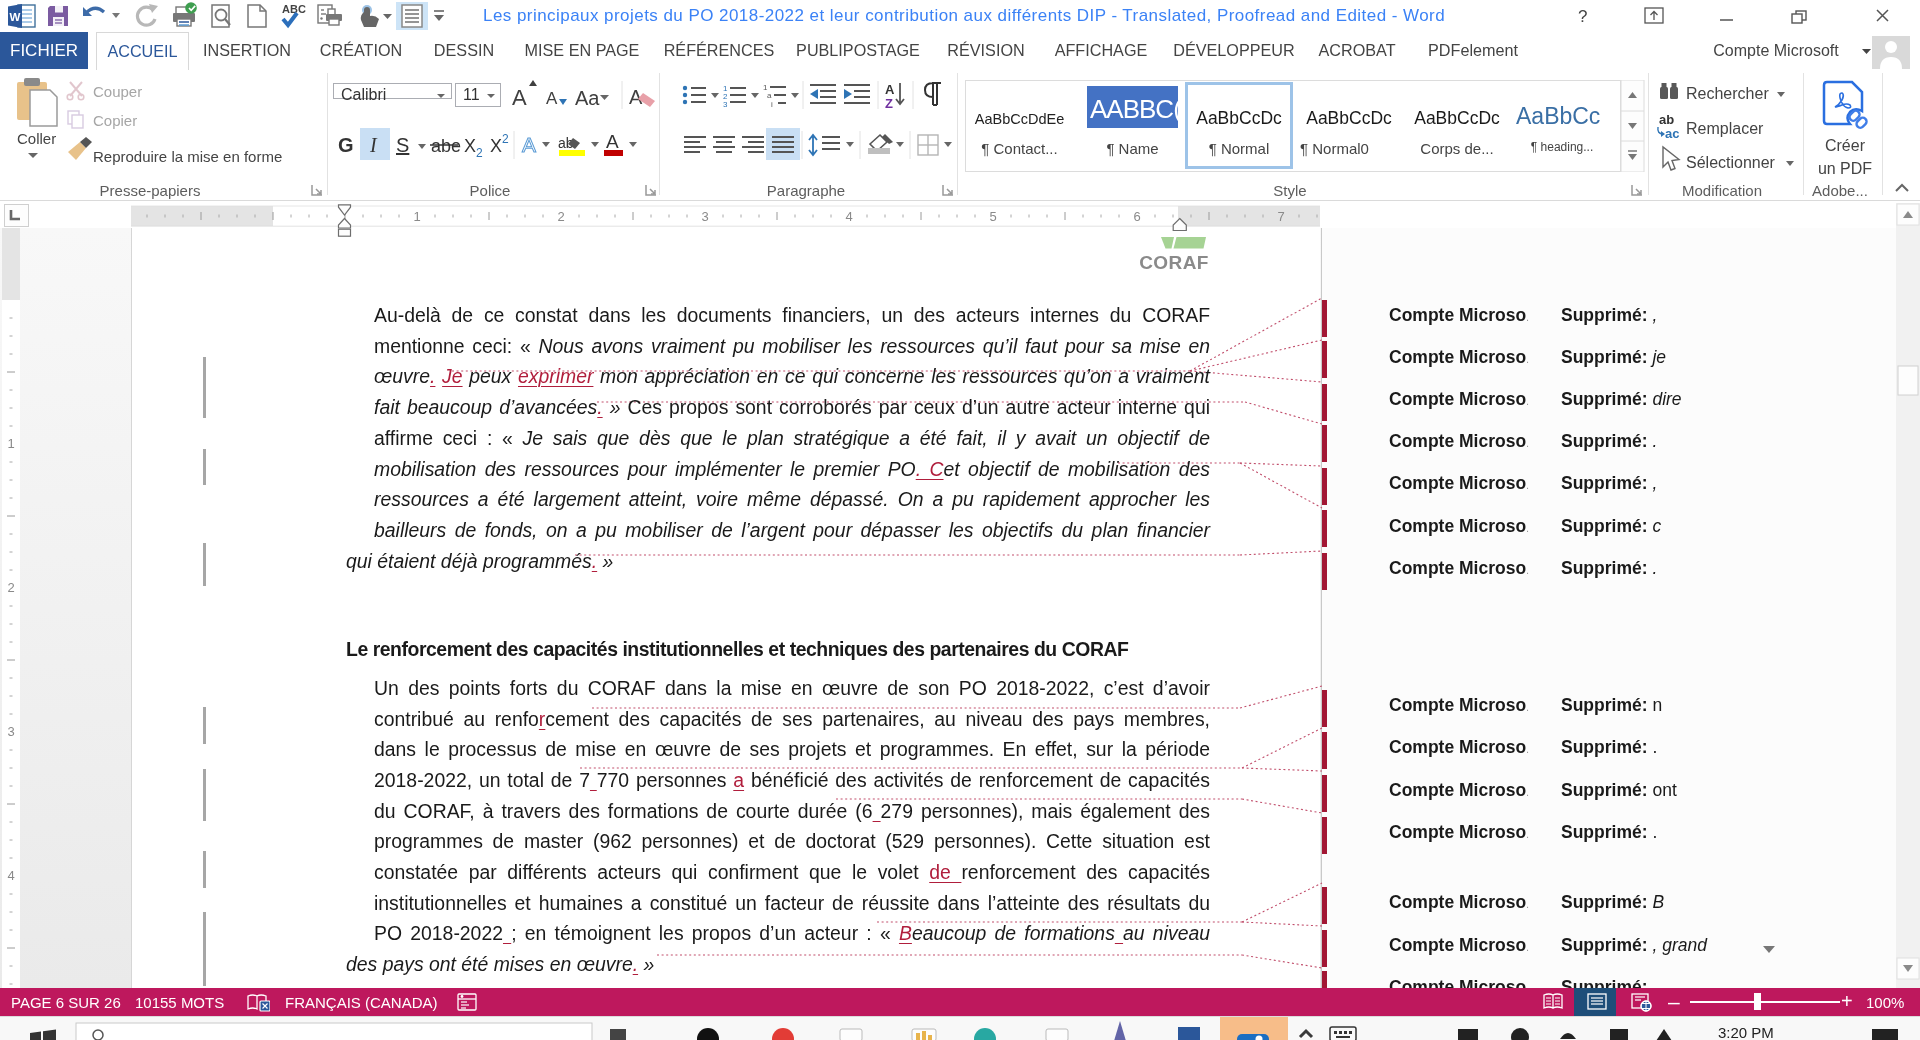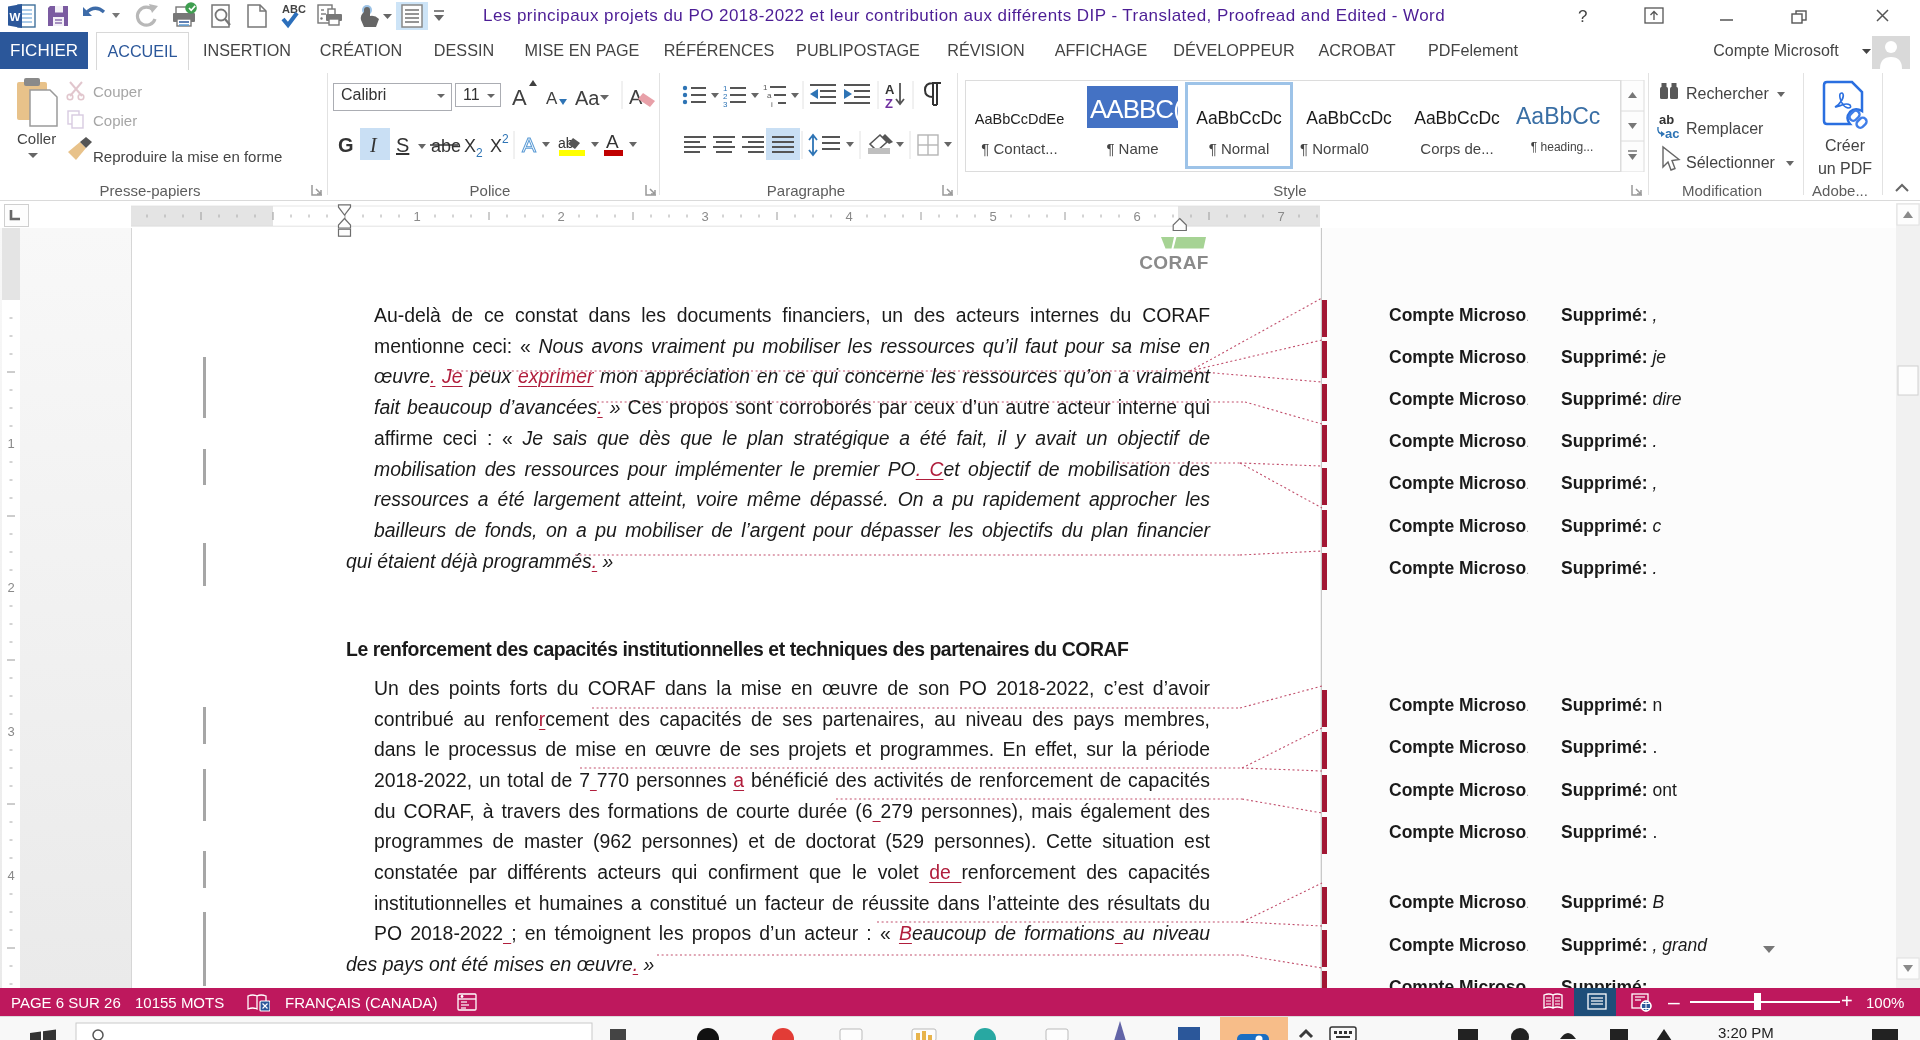--- a/index.html
+++ b/index.html
@@ -2,21 +2,21 @@
 <html><head>
 <meta charset="utf-8">
 <style>
 * { margin:0; padding:0; box-sizing:border-box; }
 html,body { width:1920px; height:1040px; overflow:hidden; font-family:"Liberation Sans", sans-serif; background:#fff; }
 #app { position:relative; width:1920px; height:1040px; }
 .abs { position:absolute; }
 
 
 #titlebar { position:absolute; left:0; top:0; width:1920px; height:32px; background:#fff; }
-#title-text { position:absolute; left:483px; top:6px; font-size:17px; color:#4c1d95; white-space:nowrap; letter-spacing:0.45px; }
+#title-text { position:absolute; left:483px; top:6px; font-size:17px; color:#3b82f6; white-space:nowrap; letter-spacing:0.45px; }
 
 
 #tabrow { position:absolute; left:0; top:32px; width:1920px; height:37px; background:#fff; }
 #fichier { position:absolute; left:0; top:0; width:88px; height:37px; background:#2b579a; color:#fff; font-size:17px; text-align:center; line-height:37px; }
 .tab { position:absolute; top:0; height:37px; line-height:37px; font-size:16.2px; color:#444; text-align:center; white-space:nowrap; }
 #tab-accueil { background:#fff; border:1px solid #d8d8d8; border-bottom:none; color:#2b579a; height:38px; z-index:2; }
 
 
 #ribbon { position:absolute; left:0; top:69px; width:1920px; height:132px; background:#fff; border-bottom:1px solid #dadada; }
 .gsep { position:absolute; top:4px; width:1px; height:122px; background:#e2e2e2; }
@@ -190,21 +190,21 @@
       <path d="M 80 80 l 6 -5 l 6 5 l -6 6 z" fill="#555" transform="translate(0,-7)"></path>
     </svg>
     <div class="abs rtext greyed" style="left:93px;top:14px">Couper</div>
     <div class="abs rtext greyed" style="left:93px;top:43px">Copier</div>
     <div class="abs rtext" style="left:93px;top:79px">Reproduire la mise en forme</div>
     <svg class="launcher" style="left:310px" viewBox="0 0 14 14">
         <path d="M 2 2 L 2 12 L 12 12" fill="none" stroke="#999" stroke-width="1.5"></path>
         <path d="M 6 6 L 11 11 M 11 7 L 11 11 L 7 11" fill="none" stroke="#999" stroke-width="1.5"></path>
       </svg>
 
-    <div class="abs" style="left:333px;top:14px;width:119px;height:28px;border:1px solid #abadb3;background:#fff;font-size:16px;color:#333;line-height:22px;padding-left:7px">Calibri<span class="dropdown-arrow" style="position:absolute;right:6px;top:10px;border-top-color:#666"></span></div>
+    <div class="abs" style="left:333px;top:14px;width:119px;height:16px;border:1px solid #abadb3;background:#fff;font-size:16px;color:#333;line-height:22px;padding-left:7px">Calibri<span class="dropdown-arrow" style="position:absolute;right:6px;top:10px;border-top-color:#666"></span></div>
     <div class="abs" style="left:455px;top:14px;width:46px;height:24px;border:1px solid #abadb3;background:#fff;font-size:16px;color:#333;line-height:22px;padding-left:7px">11<span class="dropdown-arrow" style="position:absolute;right:5px;top:10px;border-top-color:#666"></span></div>
     <svg class="abs" style="left:505px;top:8px" width="160" height="36" viewBox="0 0 160 36">
       <text x="7" y="28" font-size="22" fill="#404040" font-family="Liberation Sans">A</text>
       <path d="M 24 9 l 8 0 l -4 -6 z" fill="#404040"></path>
       <text x="41" y="27" font-size="17" fill="#404040" font-family="Liberation Sans">A</text>
       <path d="M 54 22 l 8 0 l -4 6 z" fill="#2e74b5"></path>
       <text x="70" y="28" font-size="20" fill="#404040" font-family="Liberation Sans">Aa</text>
       <path d="M 95 18 l 9 0 l -4.5 5 z" fill="#666"></path>
       <line x1="117" y1="4" x2="117" y2="32" stroke="#e2e2e2" stroke-width="1"></line>
       <text x="124" y="27" font-size="20" fill="#404040" font-family="Liberation Sans">A</text>

